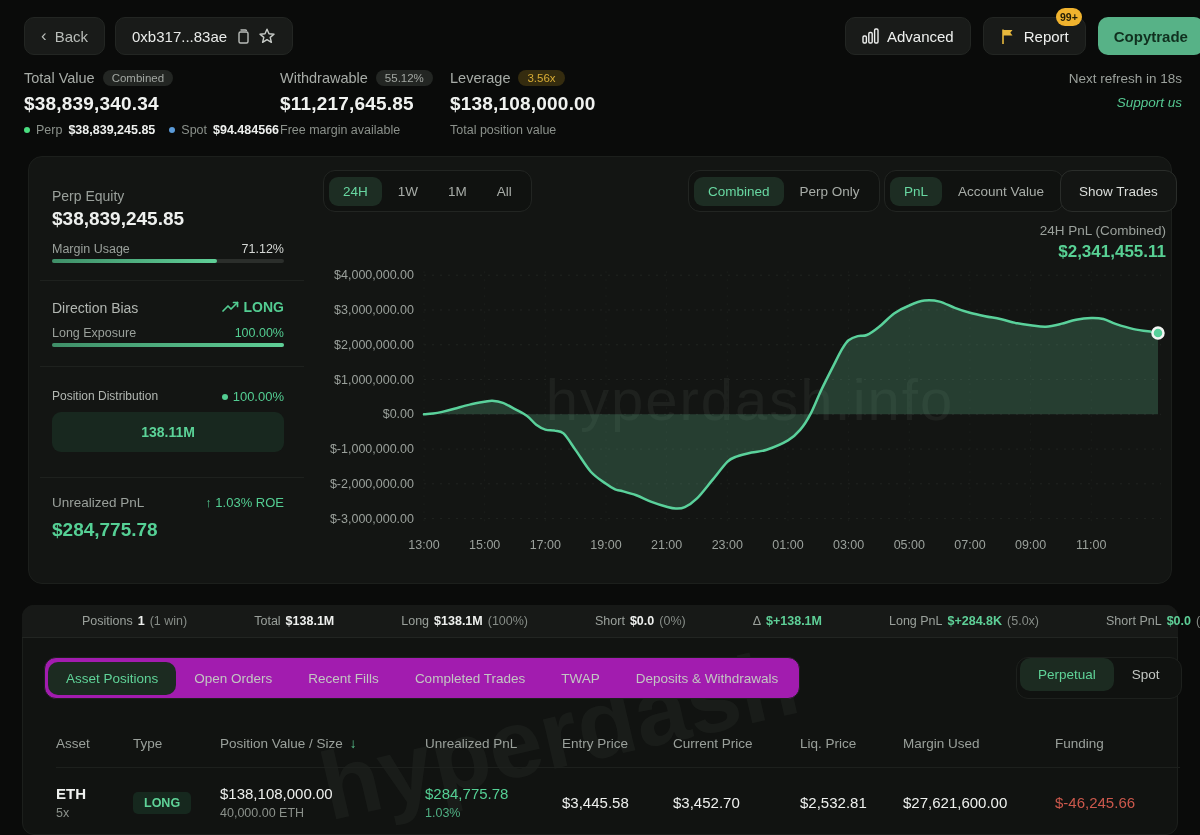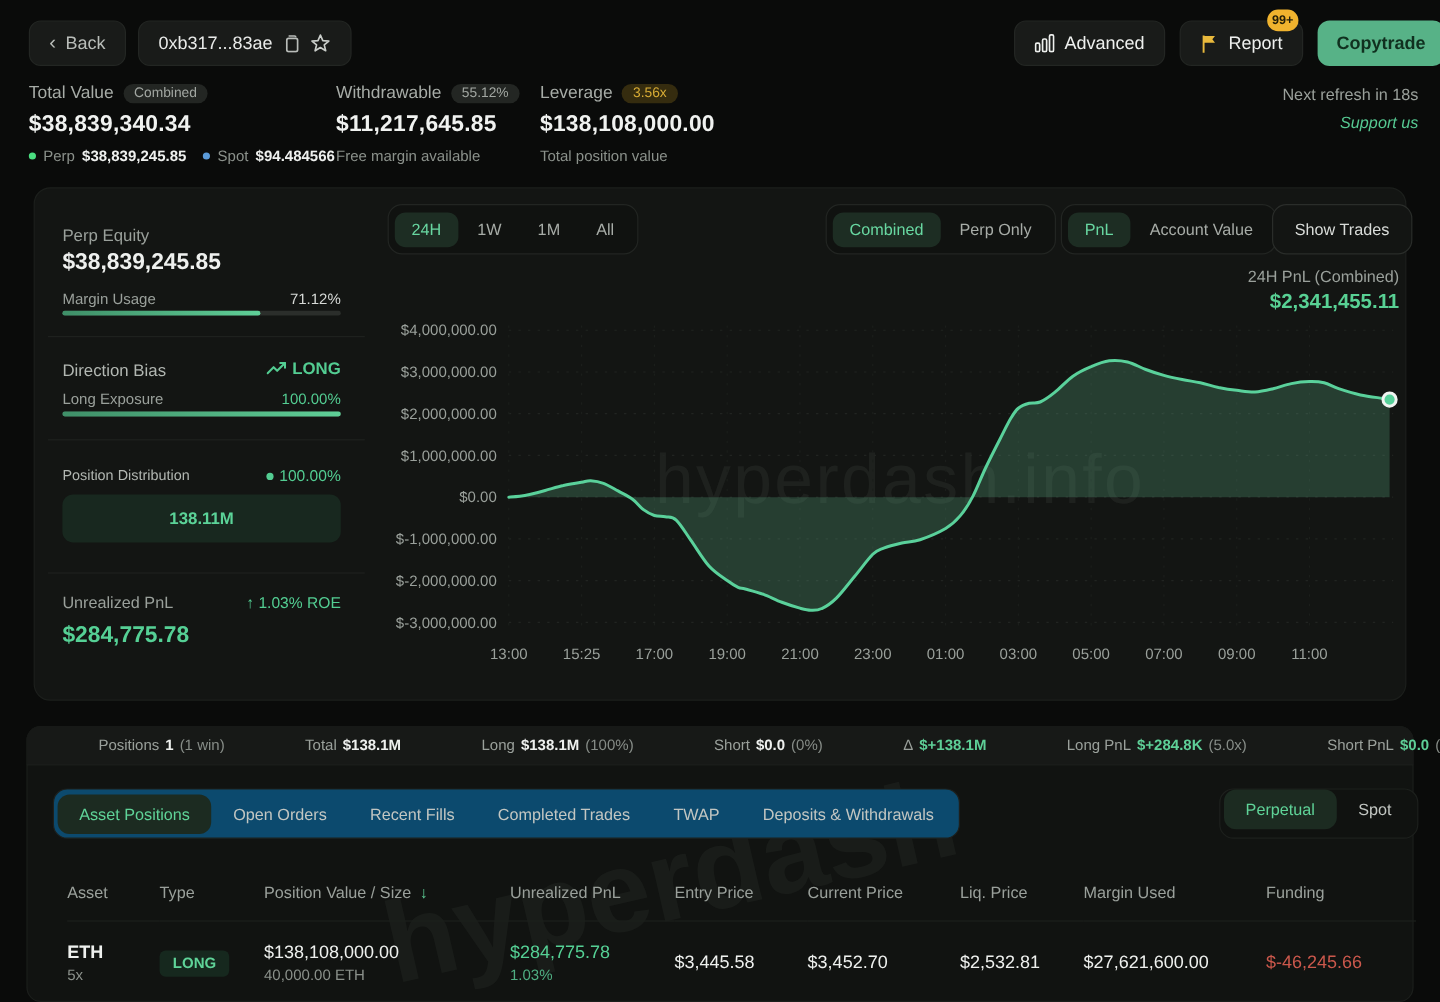--- a/index.html
+++ b/index.html
@@ -57,21 +57,21 @@
 
   
   .bottom-card { position:absolute; left:22px; top:605px; width:1156px; height:230px;
                  background:#111311; border:1px solid #1c1f1c; border-radius:12px; }
   .pos-strip { position:absolute; left:22px; top:605px; width:1156px; height:33px; background:#171917;
                border-radius:12px 12px 0 0; border-bottom:1px solid #222522;
                display:flex; align-items:center; padding:0 12px; gap:19px; font-size:12.5px; white-space:nowrap; }
   .pos-item { display:flex; gap:5px; align-items:center;margin-left:48px; }
 
   .btabs { position:absolute; left:44px; top:657px; height:42px; display:flex; align-items:center;
-           background:#0c4a6e; border:1px solid #1d201d; border-radius:12px; padding:0 3px; }
+           background:#a21caf; border:1px solid #1d201d; border-radius:12px; padding:0 3px; }
   .btab { padding:9px 18px; font-size:13.5px; color:#c2c6c2; border-radius:10px; cursor:pointer; white-space:nowrap; }
   .btab.active { background:#1c2b21; color:#5fd398; }
   .mtoggle { position:absolute; left:1016px; top:657px; height:42px; display:flex; align-items:flex-start;
              background:#101210; border:1px solid #1d201d; border-radius:12px; padding:0 3px; }
 
   .tbl { position:absolute; left:56px; top:722px; width:1124px; display:grid;
          grid-template-columns:77px 87px 205px 137px 111px 127px 103px 152px auto; }
   .th { font-size:13.5px; color:#9aa09b; padding:14px 0 16px 0; border-bottom:1px solid #1d201d; display:flex; gap:7px; align-items:center; }
   .td { padding:17px 0 20px 0; font-size:15px; display:flex; flex-direction:column; gap:4px; justify-content:center; }
   .td .sub { font-size:12.5px; color:#8b918b; font-weight:normal; }
@@ -225,21 +225,21 @@
   <div id="axis-labels">
       <div class="ylab" style="top: 268.22px;">$4,000,000.00</div>
       <div class="ylab" style="top: 302.99px;">$3,000,000.00</div>
       <div class="ylab" style="top: 337.76px;">$2,000,000.00</div>
       <div class="ylab" style="top: 372.53px;">$1,000,000.00</div>
       <div class="ylab" style="top: 407.3px;">$0.00</div>
       <div class="ylab" style="top: 442.07px;">$-1,000,000.00</div>
       <div class="ylab" style="top: 476.84px;">$-2,000,000.00</div>
       <div class="ylab" style="top: 511.61px;">$-3,000,000.00</div>
       <div class="xlab" style="left: 394px;">13:00</div>
-      <div class="xlab" style="left: 454.66px;">15:25</div>
+      <div class="xlab" style="left: 454.66px;">15:00</div>
       <div class="xlab" style="left: 515.32px;">17:00</div>
       <div class="xlab" style="left: 575.98px;">19:00</div>
       <div class="xlab" style="left: 636.64px;">21:00</div>
       <div class="xlab" style="left: 697.3px;">23:00</div>
       <div class="xlab" style="left: 757.96px;">01:00</div>
       <div class="xlab" style="left: 818.62px;">03:00</div>
       <div class="xlab" style="left: 879.28px;">05:00</div>
       <div class="xlab" style="left: 939.94px;">07:00</div>
       <div class="xlab" style="left: 1000.6px; text-align: center;">09:00</div>
       <div class="xlab" style="left: 1061.26px;">11:00</div>

